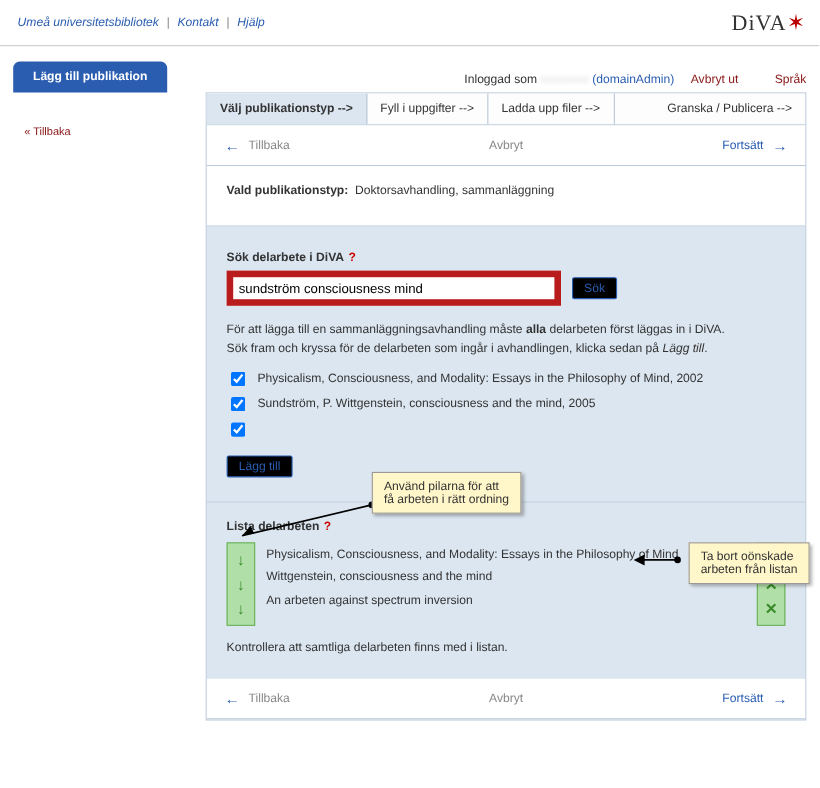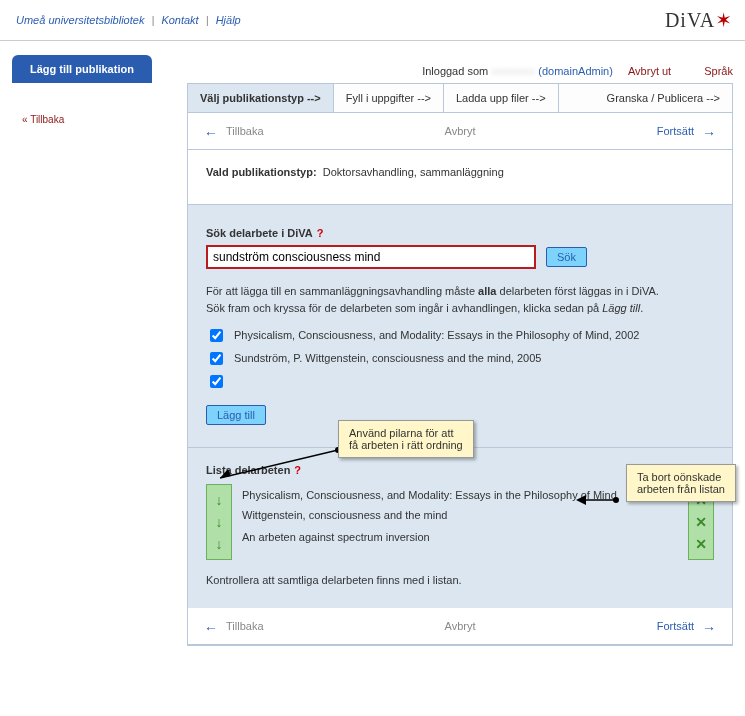--- a/index.html
+++ b/index.html
@@ -101,24 +101,24 @@
   .pane.white { background: #fff; }
   
   .pubtype { font-size: 11px; margin-bottom: 4px; color:#333; }
   .pubtype b { color:#333; }
   
   .searchlabel { font-weight:bold; font-size:11px; color:#333; margin-top:6px; margin-bottom:6px;}
   .searchlabel .q { color: #c00; font-weight:bold; margin-left:4px;}
   
   .searchrow { display:flex; gap:10px; align-items:center; margin-bottom:14px;}
   .searchrow input[type=text]{
-    width: 330px; padding: 3px 5px; font-size:12px; border:2px solid #b91c1c;
+    width: 304px; padding: 3px 5px; font-size:12px; border:6px solid #b91c1c;
   }
   .btn {
-    background:#7dd3fc; border:1px solid #2a5db0; color:#2a5db0;
+    background:#000000; border:1px solid #2a5db0; color:#2a5db0;
     padding:3px 10px; font-size:11px; cursor:pointer; border-radius:2px;
   }
   
   .instr { font-size:11px; color:#333; line-height:1.5; margin-bottom:12px;}
   .instr i { font-style:italic; }
   
   .result { display:flex; align-items:flex-start; gap:8px; margin:6px 0; font-size:11px; color:#333; line-height:1.4;}
   .result input { margin-top:1px; }
   
   .listpane { background:#dbe6f0; padding: 16px 18px 22px 18px; position:relative; }
@@ -146,21 +146,21 @@
     background:#fff6c9;
     border:1px solid #999;
     padding:6px 10px;
     font-size:11px;
     color:#333;
     box-shadow:2px 2px 3px rgba(0,0,0,0.3);
     white-space:nowrap;
     z-index:5;
   }
   .callout.c1 { top:-28px; left:150px; }
-  .callout.c2 { top:16px; right:-4px;margin-left:12px; }
+  .callout.c2 { top:36px; right:-4px;margin-left:12px; }
   
   .pointer {
     position:absolute; z-index:4;
   }
   
   .bottomnav { background:#fff; }
 </style>
 </head>
 <body>
 

